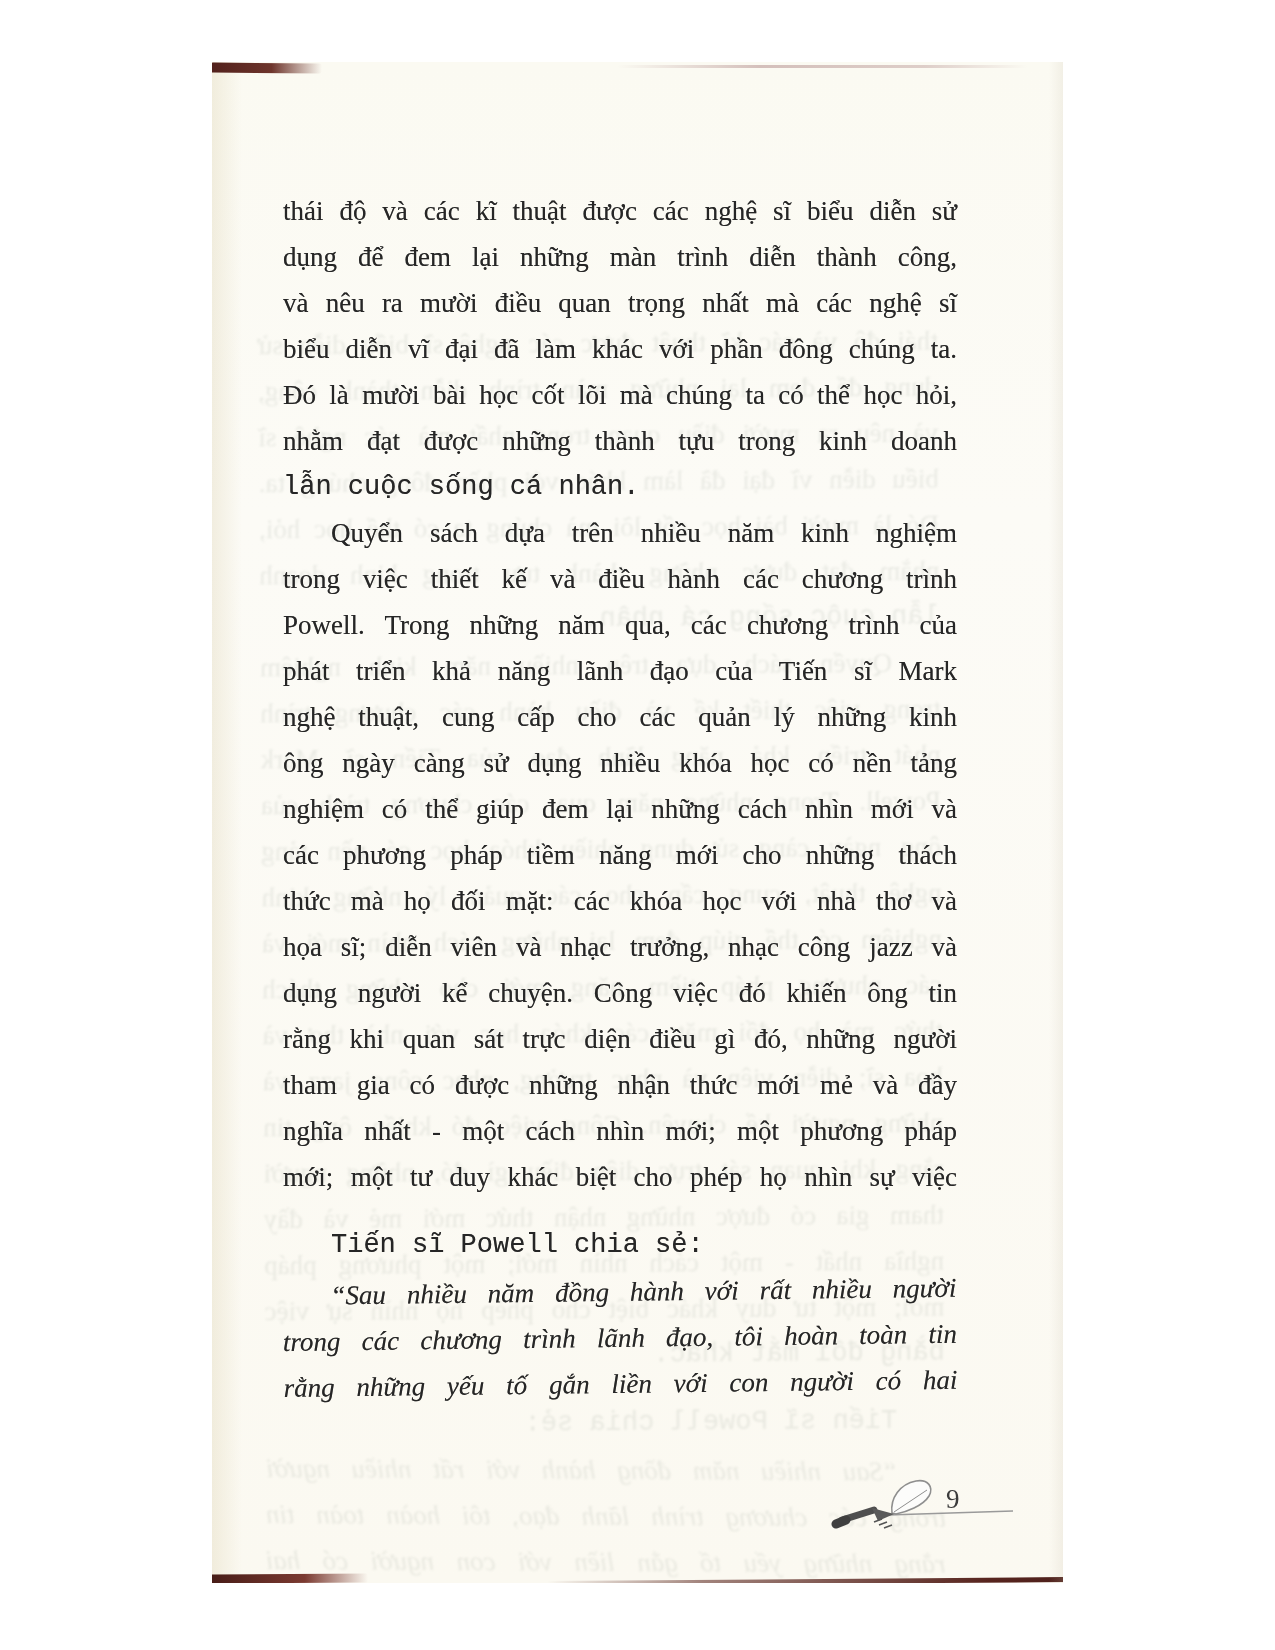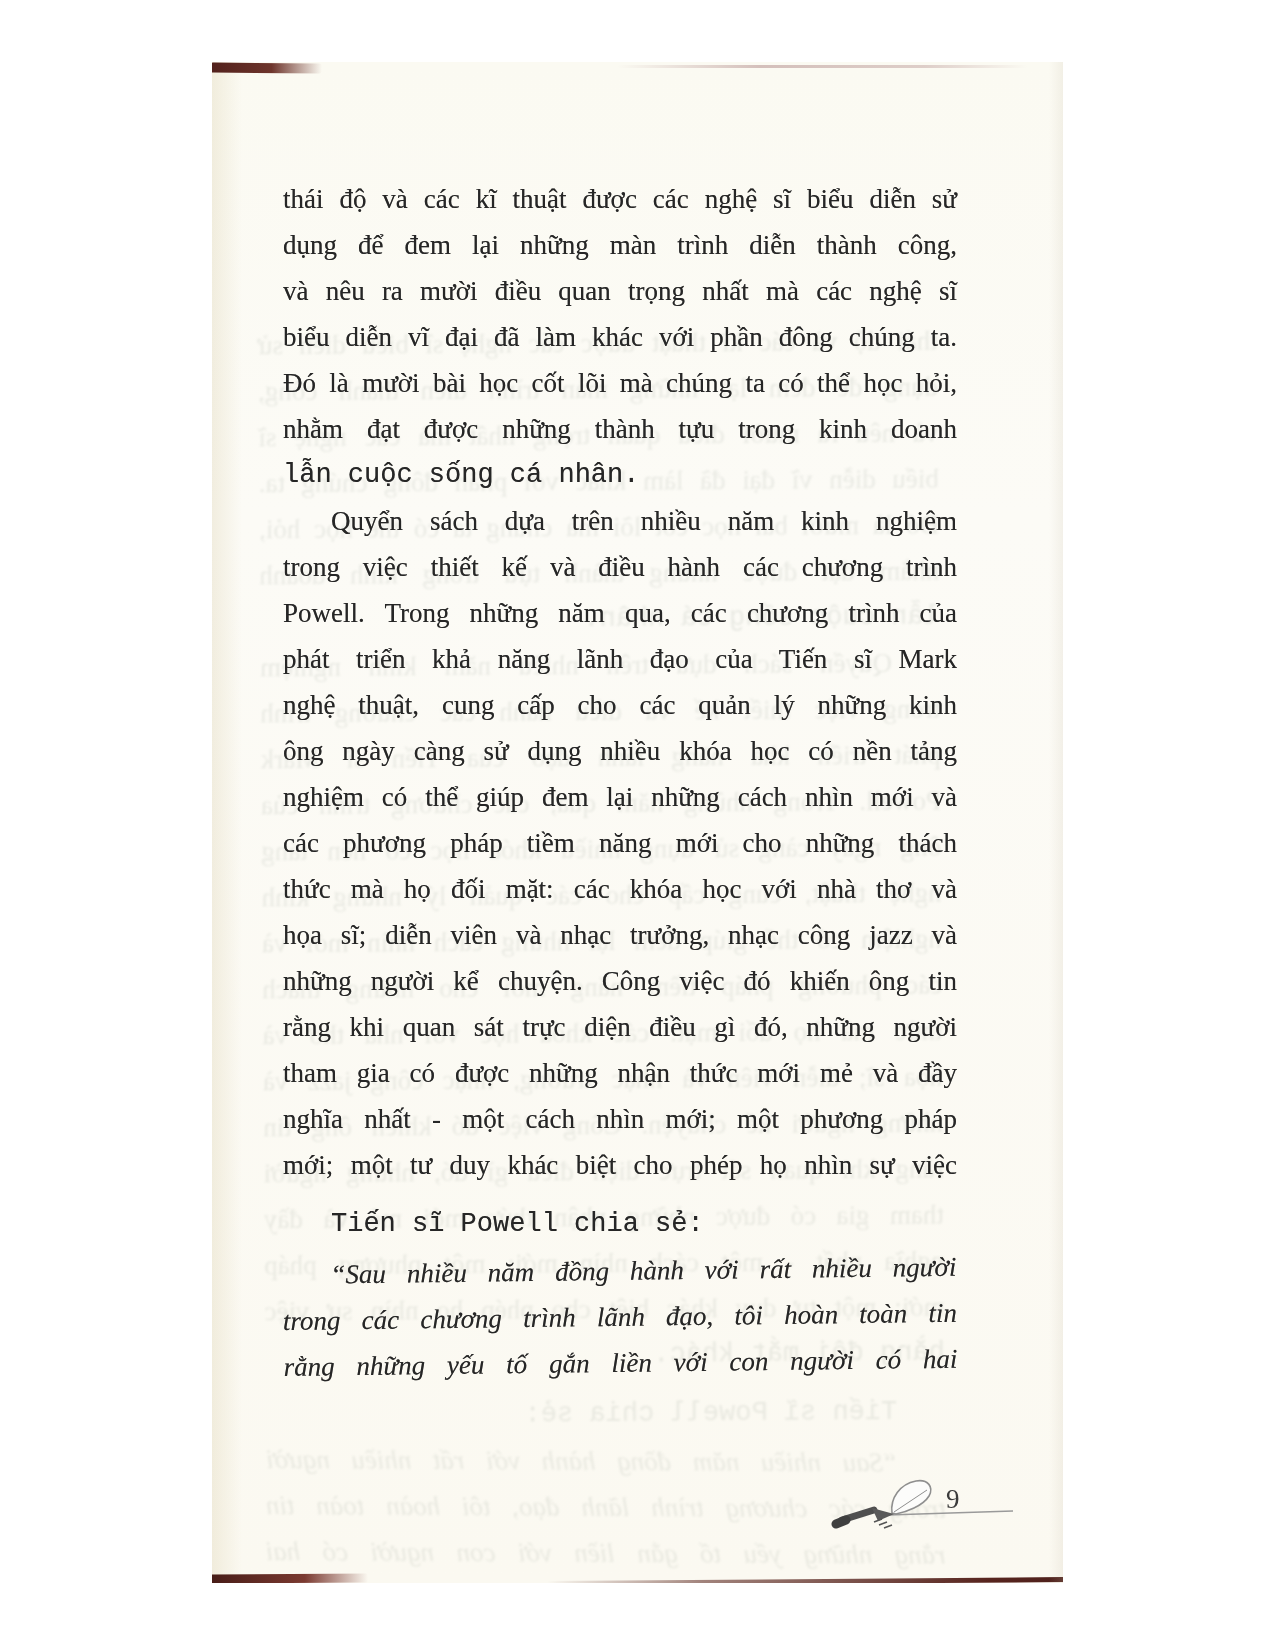--- a/index.html
+++ b/index.html
@@ -26,29 +26,29 @@
     background:linear-gradient(90deg,rgba(190,160,160,0),rgba(186,152,150,.6) 35%,rgba(186,152,150,.45) 75%,rgba(190,160,160,0));}
   .mark-bl{position:absolute;left:-2px;bottom:0;width:158px;height:9px;border-radius:2px;
     background:linear-gradient(90deg,#471c17 0%,#7b3a31 60%,rgba(123,58,49,0) 100%);
     transform:rotate(-.4deg);}
   .mark-br{position:absolute;right:-4px;bottom:1px;width:520px;height:5px;
     background:linear-gradient(90deg,rgba(90,45,40,0),rgba(101,52,45,.6) 30%,#57241e 85%,#4e211c);
     transform:rotate(-.45deg);transform-origin:100% 50%;}
 
   
   .text-block{
-    position:absolute;left:71px;top:114px;width:674px;z-index:2;
+    position:absolute;left:71px;top:126px;width:674px;z-index:2;
     font-size:27px;line-height:46px;color:#262626;
     text-shadow:0 0 .4px rgba(45,45,45,.55);
   }
   .para{margin:0;}
   .line{text-align:justify;text-align-last:justify;}
   .line.end{text-align-last:left;font-family:Liberation Mono, monospace;}
   .line.ind{text-indent:48px;}
-  .para.share{margin-top:13px;}
+  .para.share{margin-top:22px;}
   .quote{margin-top:5px;transform:rotate(-.7deg);transform-origin:0 50%;}
   .quote .line{font-style:italic;}
 
   
   .bleed{
     position:absolute;left:50px;top:258px;width:680px;z-index:1;
     font-size:27px;line-height:46px;color:#6d7a6d;
     transform:scaleX(-1) rotate(.4deg);opacity:.13;filter:blur(1px);
     pointer-events:none;
   }
@@ -128,21 +128,21 @@
         <div class="line ind">Quyển sách dựa trên nhiều năm kinh nghiệm</div>
         <div class="line">trong việc thiết kế và điều hành các chương trình</div>
         <div class="line">Powell. Trong những năm qua, các chương trình của</div>
         <div class="line">phát triển khả năng lãnh đạo của Tiến sĩ Mark</div>
         <div class="line">nghệ thuật, cung cấp cho các quản lý những kinh</div>
         <div class="line">ông ngày càng sử dụng nhiều khóa học có nền tảng</div>
         <div class="line">nghiệm có thể giúp đem lại những cách nhìn mới và</div>
         <div class="line">các phương pháp tiềm năng mới cho những thách</div>
         <div class="line">thức mà họ đối mặt: các khóa học với nhà thơ và</div>
         <div class="line">họa sĩ; diễn viên và nhạc trưởng, nhạc công jazz và</div>
-        <div class="line">những người kể chuyện. Công việc đó khiến ông tin</div>
+        <div class="line">dụng người kể chuyện. Công việc đó khiến ông tin</div>
         <div class="line">rằng khi quan sát trực diện điều gì đó, những người</div>
         <div class="line">tham gia có được những nhận thức mới mẻ và đầy</div>
         <div class="line">nghĩa nhất - một cách nhìn mới; một phương pháp</div>
         <div class="line">mới; một tư duy khác biệt cho phép họ nhìn sự việc</div>
       </div>
 
       <div class="para share">
         <div class="line end ind">Tiến sĩ Powell chia sẻ:</div>
       </div>
 

